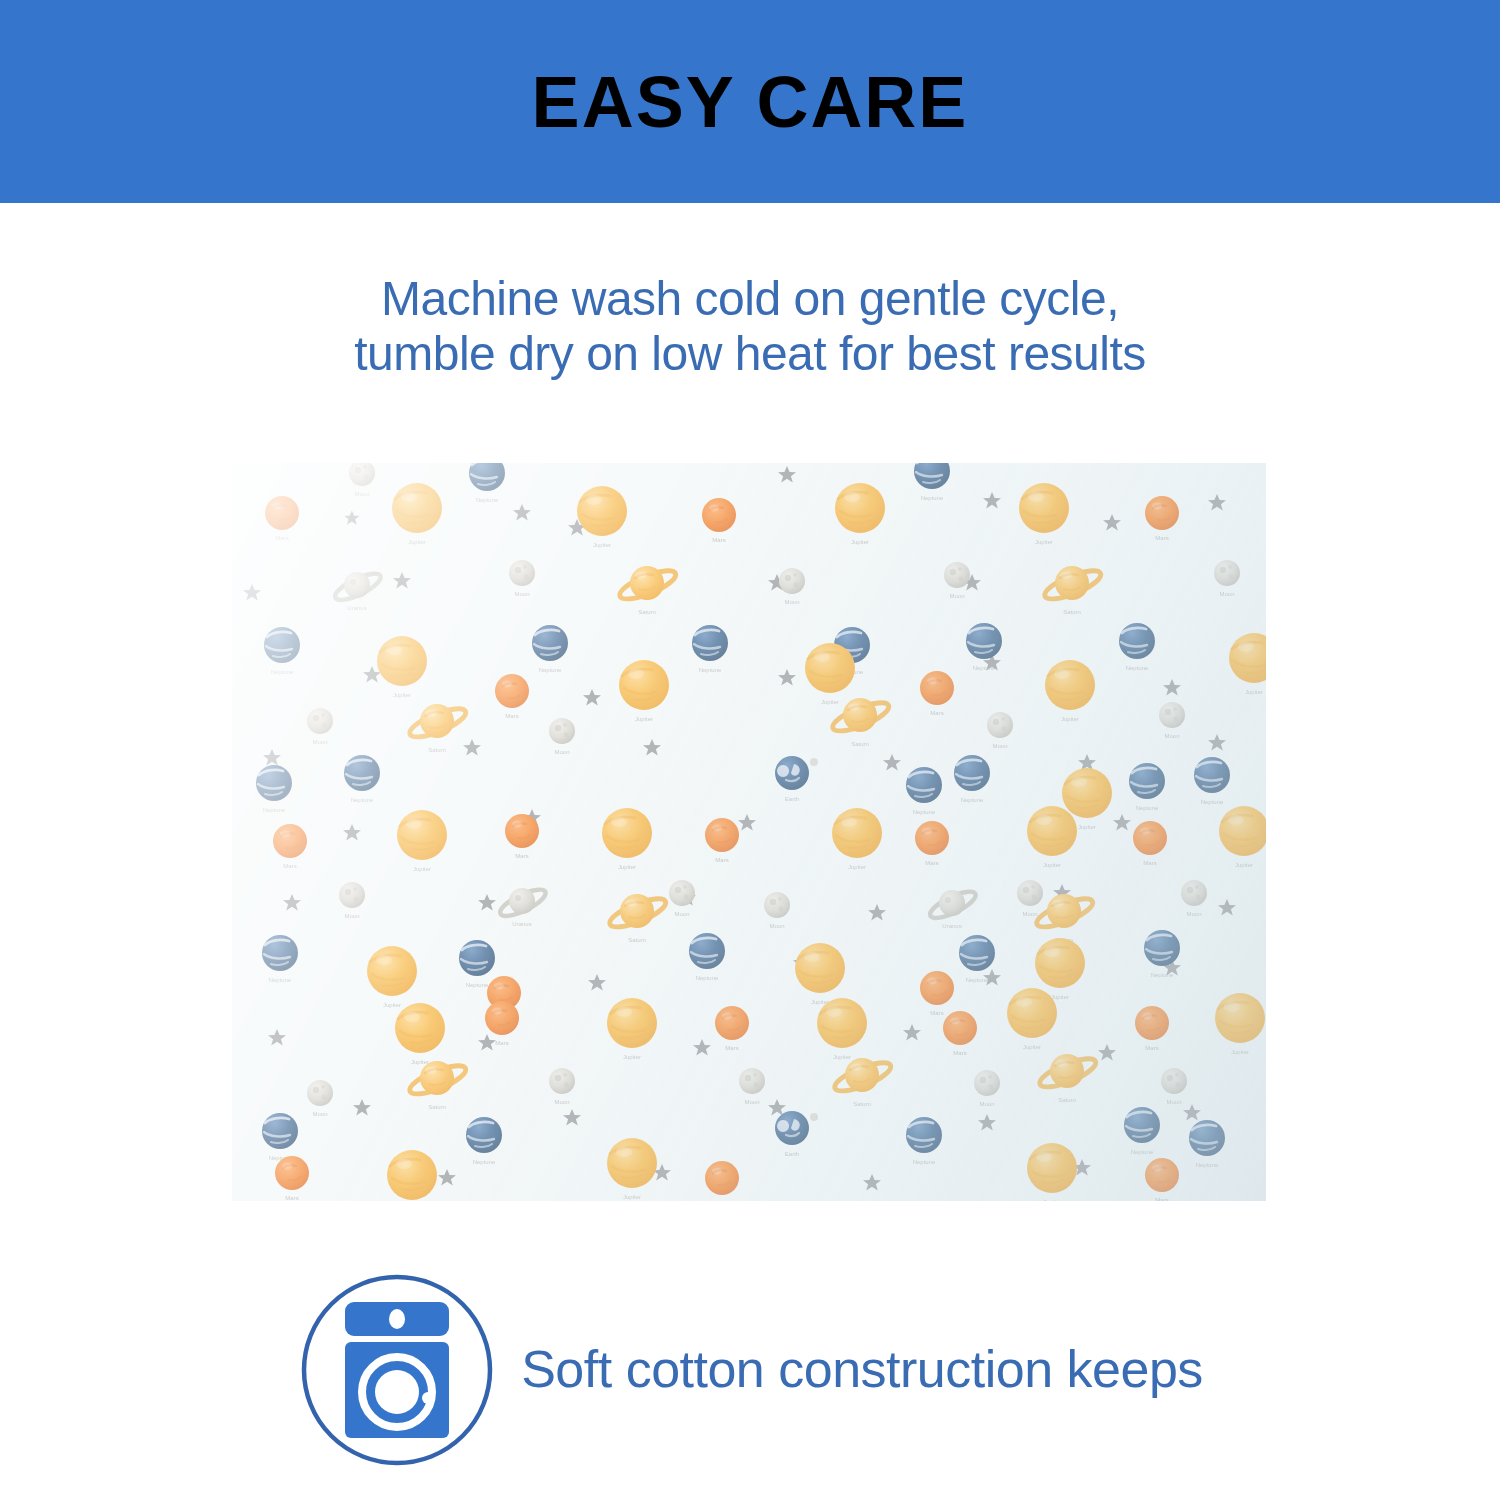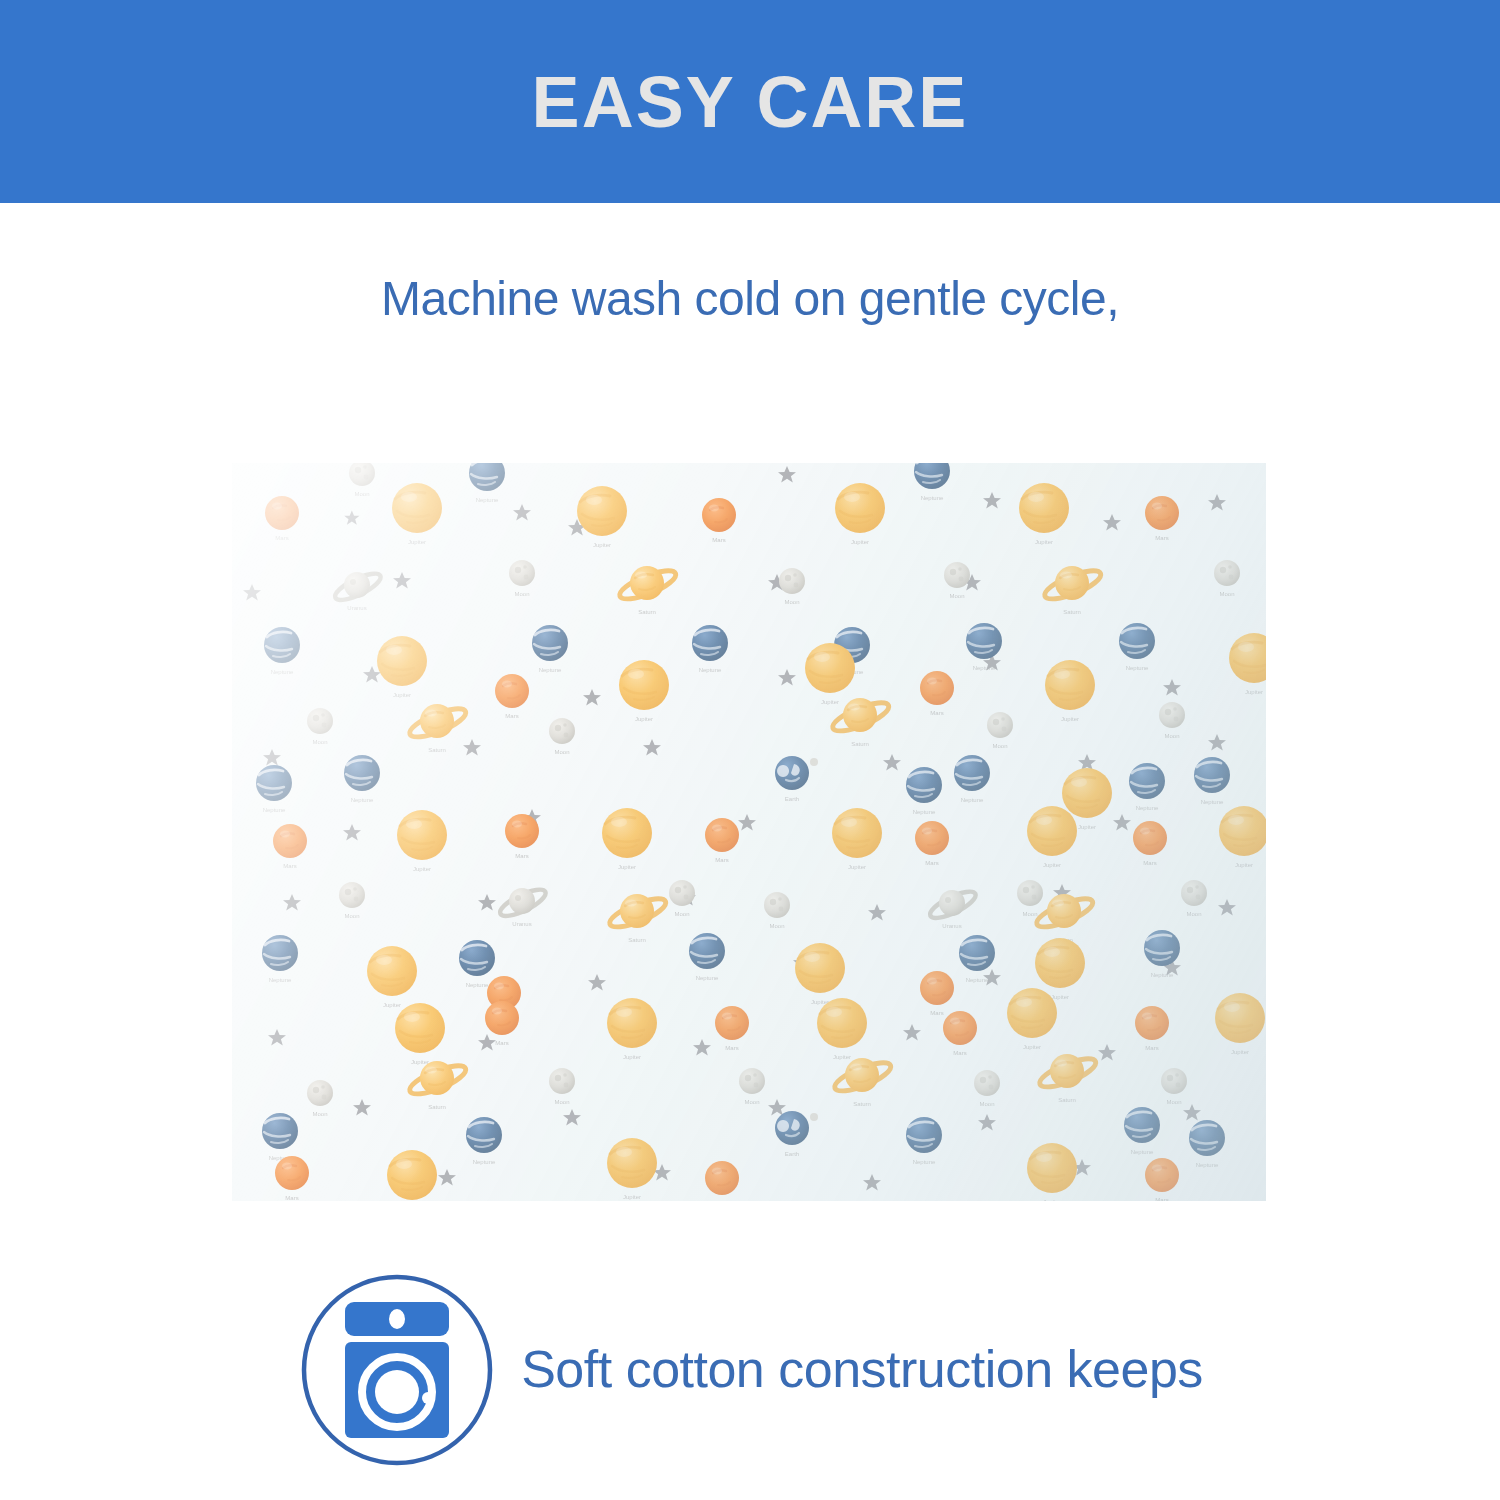--- a/index.html
+++ b/index.html
@@ -21,21 +21,21 @@
     left: 0;
     top: 0;
     width: 1500px;
     height: 203px;
     background: #3576cc;
     display: flex;
     align-items: center;
     justify-content: center;
   }
   .header-title {
-    color: #e5e5e5;
+    color: #000000;
     font-family: "Liberation Sans", sans-serif;
     font-weight: bold;
     font-size: 72px;
     letter-spacing: 2px;
     line-height: 1;
     margin: 16px;
     white-space: nowrap;
   }
 
   
@@ -110,20 +110,21 @@
 </style>
 </head>
 <body>
 
 <div class="header-banner">
   <h1 class="header-title">EASY CARE</h1>
 </div>
 
 <div class="care-text">
   <span class="line">Machine wash cold on gentle cycle,</span>
+  <span class="line">tumble dry on low heat for best results</span>
 </div>
 
 <div class="fabric-photo">
   <svg width="1034" height="738" viewBox="0 0 1034 738">
     <defs>
       <radialGradient id="gMars" cx="38%" cy="32%" r="72%">
         <stop offset="0%" stop-color="#fba157"></stop>
         <stop offset="55%" stop-color="#f3822a"></stop>
         <stop offset="100%" stop-color="#e2691a"></stop>
       </radialGradient>

